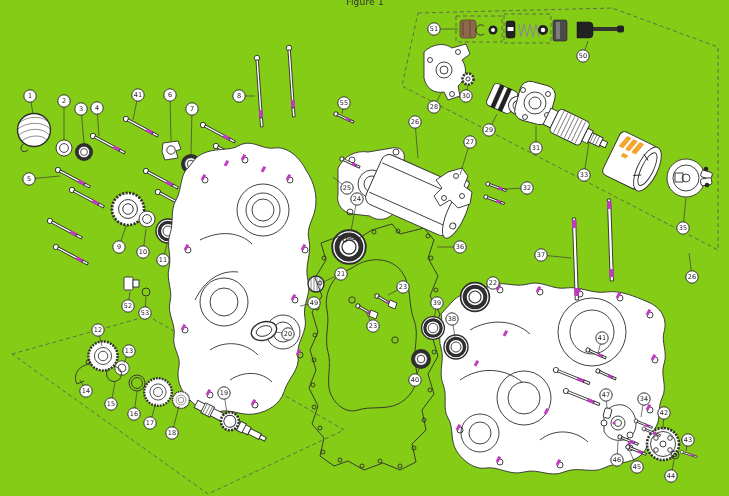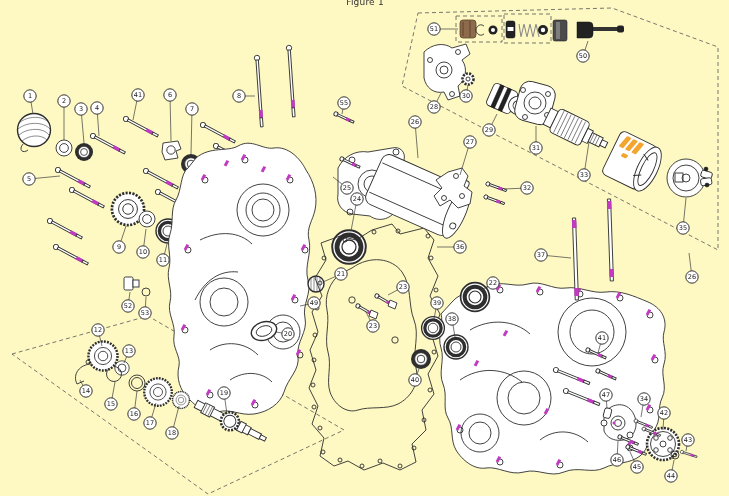--- a/index.html
+++ b/index.html
@@ -1,16 +1,16 @@
 <!DOCTYPE html>
 <html><head>
 <meta charset="utf-8">
 <style>
   html,body{margin:0;padding:0;background:#fff;}
-  .stage{position:relative;width:729px;height:496px;background:#fef9c3;overflow:hidden;
+  .stage{position:relative;width:729px;height:496px;background:#84cc16;overflow:hidden;
          font-family:"DejaVu Sans",sans-serif;}
   .fig-title{position:absolute;top:-3px;left:300px;width:130px;text-align:center;
              font-size:9px;color:#333;letter-spacing:.2px;}
   svg{position:absolute;top:0;left:0;}
   .fn{fill:none;stroke:#2e2e2e;stroke-width:.9;}
   .fw{fill:#ffffff;stroke:#2e2e2e;stroke-width:.9;}
   .fw2{fill:#ffffff;stroke:#2e2e2e;stroke-width:1.4;}
   .dk{fill:#222222;stroke:#111;stroke-width:.5;}
   .mg{fill:#c23ac2;stroke:none;}
   .yl{fill:#f2a52f;stroke:none;}

